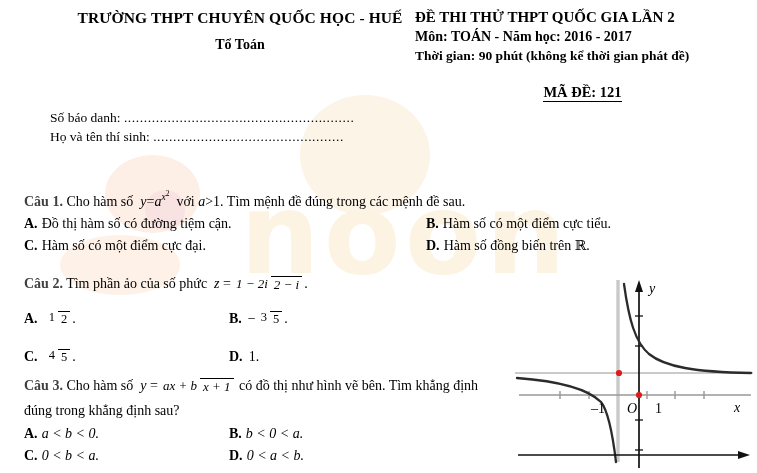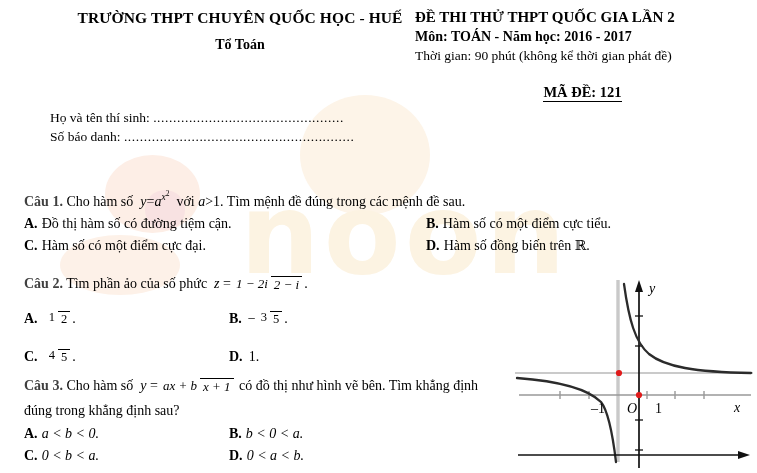--- a/index.html
+++ b/index.html
@@ -33,21 +33,21 @@
   .wm-b4{left:145px;top:40px;width:40px;height:40px;background:#f8e2e2;}
 
   
   .hdr{position:absolute;top:0;left:0;width:757px;height:100px;z-index:2;}
   .hdr-left{position:absolute;left:45px;top:9px;width:390px;text-align:center;}
   .hdr-right{position:absolute;left:415px;top:9px;width:335px;text-align:left;}
   .t-school{font-size:15.5px;font-weight:700;letter-spacing:.1px;white-space:nowrap;}
   .t-dept{font-size:14px;font-weight:700;margin-top:10px;}
   .t-exam{font-size:15px;font-weight:700;white-space:nowrap;}
   .t-subject{font-size:14px;font-weight:700;margin-top:3px;white-space:nowrap;}
-  .t-time{font-size:13.5px;margin-top:3px;white-space:nowrap;}
+  .t-time{font-size:13.5px;margin-top:3px;white-space:nowrap;font-weight:bold;}
   .t-code{
     position:absolute;left:415px;top:84px;width:335px;text-align:center;
     font-size:14.5px;font-weight:700;
   }
   .t-code span{border-bottom:1.4px solid #000;padding-bottom:1px;margin-top:24px;}
 
   
   .info{position:absolute;left:50px;top:108px;z-index:2;}
   .info-row{font-size:13.5px;line-height:19px;white-space:nowrap;}
   .dots{letter-spacing:.6px;}
@@ -115,26 +115,26 @@
       <div class="t-subject">Môn: TOÁN - Năm học: 2016 - 2017</div>
       <div class="t-time">Thời gian: 90 phút (không kể thời gian phát đề)</div>
     </div>
     <div class="t-code">
       <span>MÃ ĐỀ: 121</span>
     </div>
   </div>
 
   <div class="info">
     <div class="info-row">
+      <span>Số báo danh:</span>
+      <span class="dots">..........................................................</span>
+    </div>
+    <div class="info-row">
       <span>Họ và tên thí sinh:</span>
       <span class="dots">................................................</span>
-    </div>
-    <div class="info-row">
-      <span>Số báo danh:</span>
-      <span class="dots">..........................................................</span>
     </div>
   </div>
 
   <div class="qblock" id="q1">
     <div class="qline">
       <span class="qlabel">Câu 1.</span>
       <span>Cho hàm số</span>
       &nbsp;<span class="it">y</span><span>=</span><span class="it">a</span><span class="sup"><span>x</span><span class="sup2">2</span></span>
       &nbsp;<span>với</span>
       <span class="it">a</span><span>&gt;1.</span>

